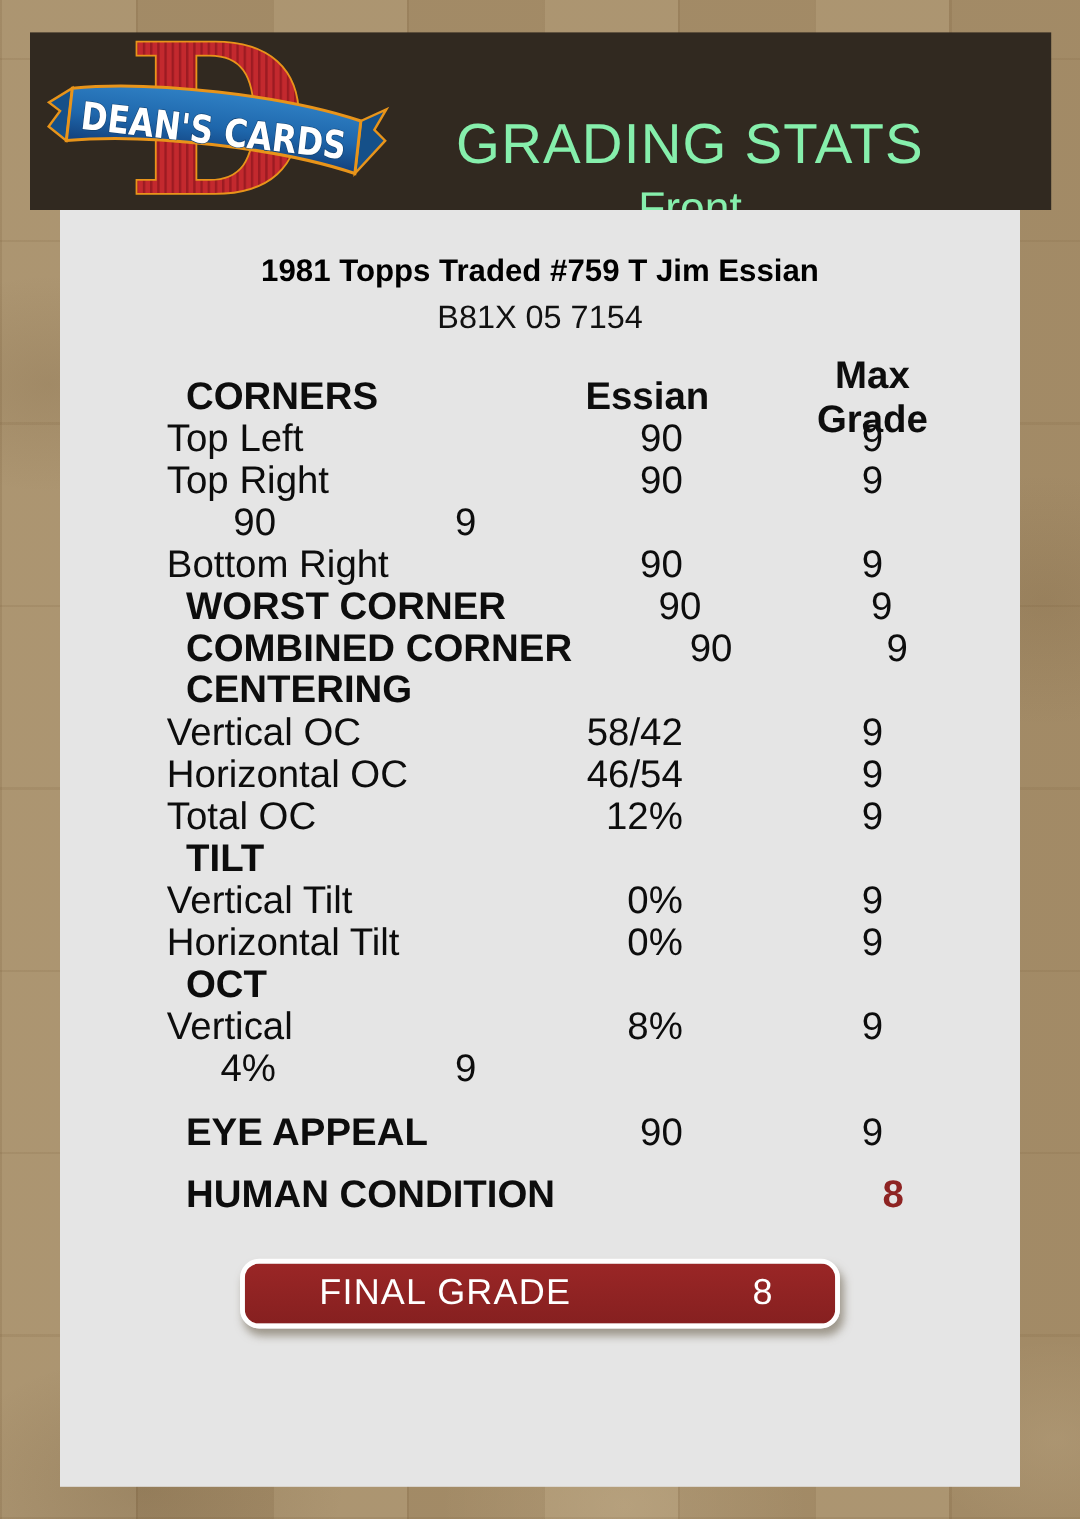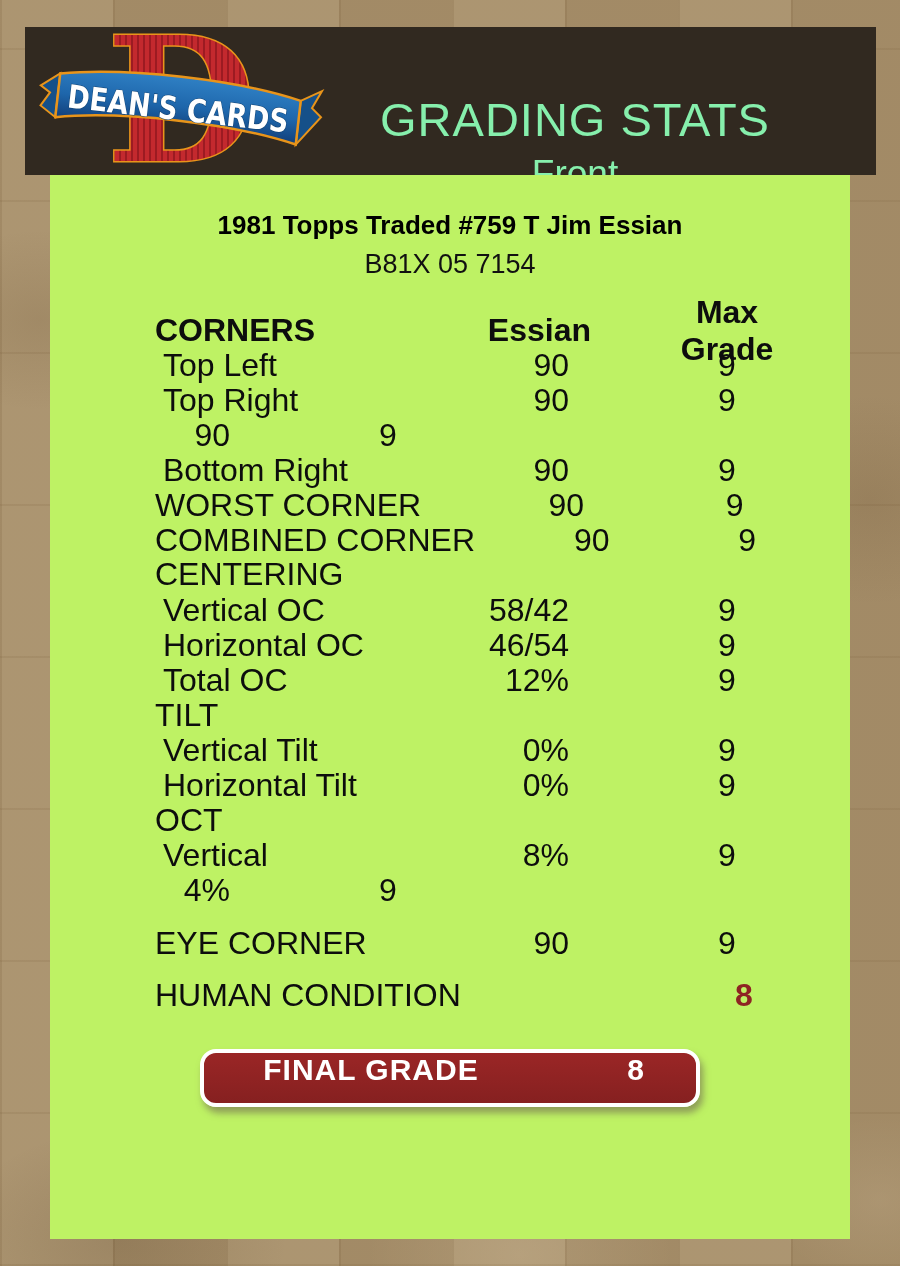--- a/index.html
+++ b/index.html
@@ -29,46 +29,46 @@
   .logo svg{overflow:visible;display:block;}
   .header-titles{
     position:absolute;left:260px;top:0;width:580px;height:148px;
     text-align:center;color:#86efac;margin-top:39px;
   }
   .header-title{margin-top:28px;font-size:47px;line-height:52px;letter-spacing:1px;}
   .header-subtitle{margin-top:6px;font-size:37px;line-height:44px;}
 
   .card{
     position:absolute;left:50px;top:175px;width:800px;height:1064px;
-    background:#bef264;
+    background:#e5e5e5;
   }
   .card-title{margin:34px 0 0;text-align:center;font-size:26px;font-weight:bold;line-height:32px;color:#000;}
   .card-serial{margin:6px 0 0;text-align:center;font-size:27px;line-height:34px;color:#111;}
 
   .table{margin-top:32px;}
   .row{display:flex;align-items:center;height:35px;padding-right:43px;font-size:32px;color:#0d0d0d;}
   .row .label{flex:1;padding-left:105px;white-space:nowrap;}
-  .row.item .label{padding-left:113px;}
-  .row.section .label{font-weight:normal;}
+  .row.item .label{padding-left:89px;}
+  .row.section .label{font-weight:bold;}
   .row .val{width:180px;text-align:right;margin-right:78px;white-space:nowrap;}
   .row .grade{width:160px;text-align:center;}
   .row.head .label,.row.head .val,.row.head .grade{font-weight:bold;}
   .row.head .val{transform:translateX(22px);}
   .gap16{margin-top:0;align-items:flex-end;}
   .gap17{margin-top:17px;}
   .gap18{margin-top:18px;}
   .grade-red{color:#8E2423;font-weight:bold;}
 
   .final-btn{
     margin:36px auto 0;width:492px;height:50px;
     background:linear-gradient(#9A2626,#862020);
     border:4px solid #ffffff;border-radius:16px;
     box-shadow:3px 6px 7px rgba(110,100,80,0.6);
-    display:flex;
-    color:#ffffff;font-weight:bold;font-size:30px;letter-spacing:1px;
+    display:flex;align-items:center;
+    color:#ffffff;font-weight:normal;font-size:30px;letter-spacing:1px;
     cursor:pointer;
   }
   .final-btn .fl{flex:1;text-align:center;padding-right:38px;white-space:nowrap;}
   .final-btn .fg{width:120px;text-align:center;}
 </style>
 </head>
 <body>
 
 <div class="bg"></div>
 
@@ -184,21 +184,21 @@
     <div class="row item">
       <span class="label">Vertical</span>
       <span class="val">8%</span>
       <span class="grade">9</span>
     </div>
     <div class="row item">
       <span class="val">4%</span>
       <span class="grade">9</span>
     </div>
     <div class="row section gap18">
-      <span class="label">EYE CORNER</span>
+      <span class="label">EYE APPEAL</span>
       <span class="val">90</span>
       <span class="grade">9</span>
     </div>
     <div class="row section gap17">
       <span class="label">HUMAN CONDITION</span>
       <span class="val"></span>
       <span class="grade grade-red">8</span>
     </div>
   </div>
 

